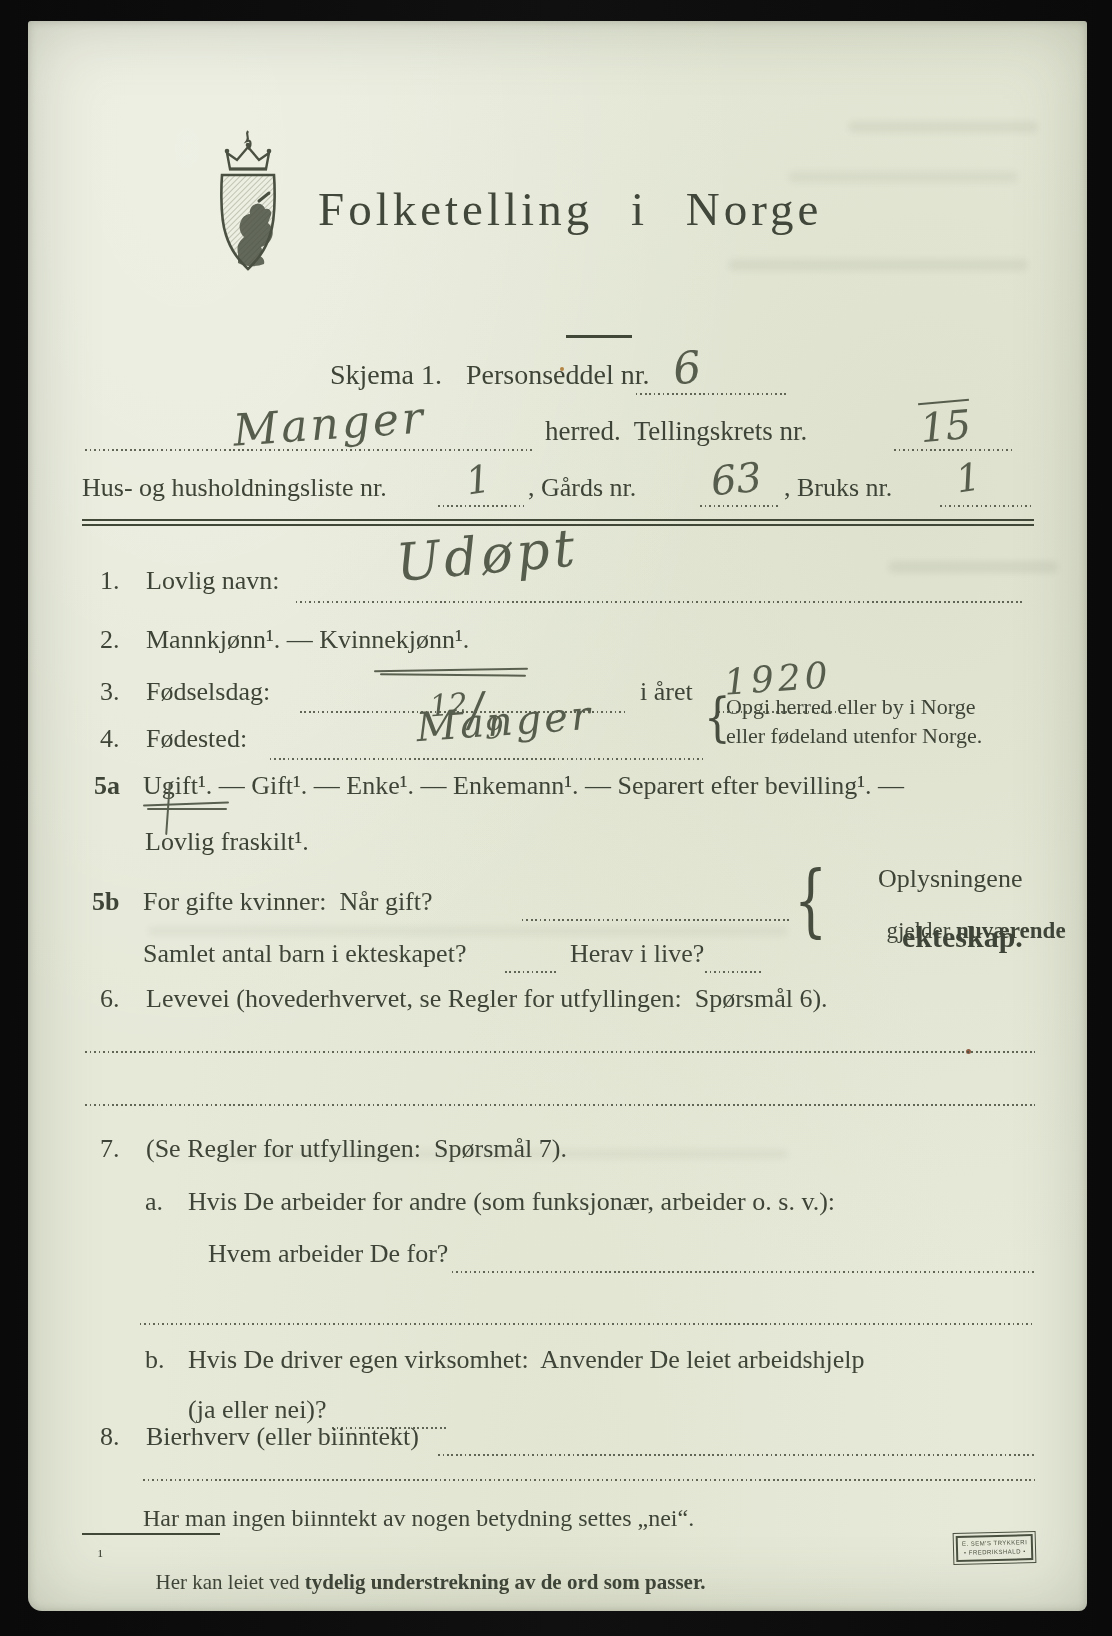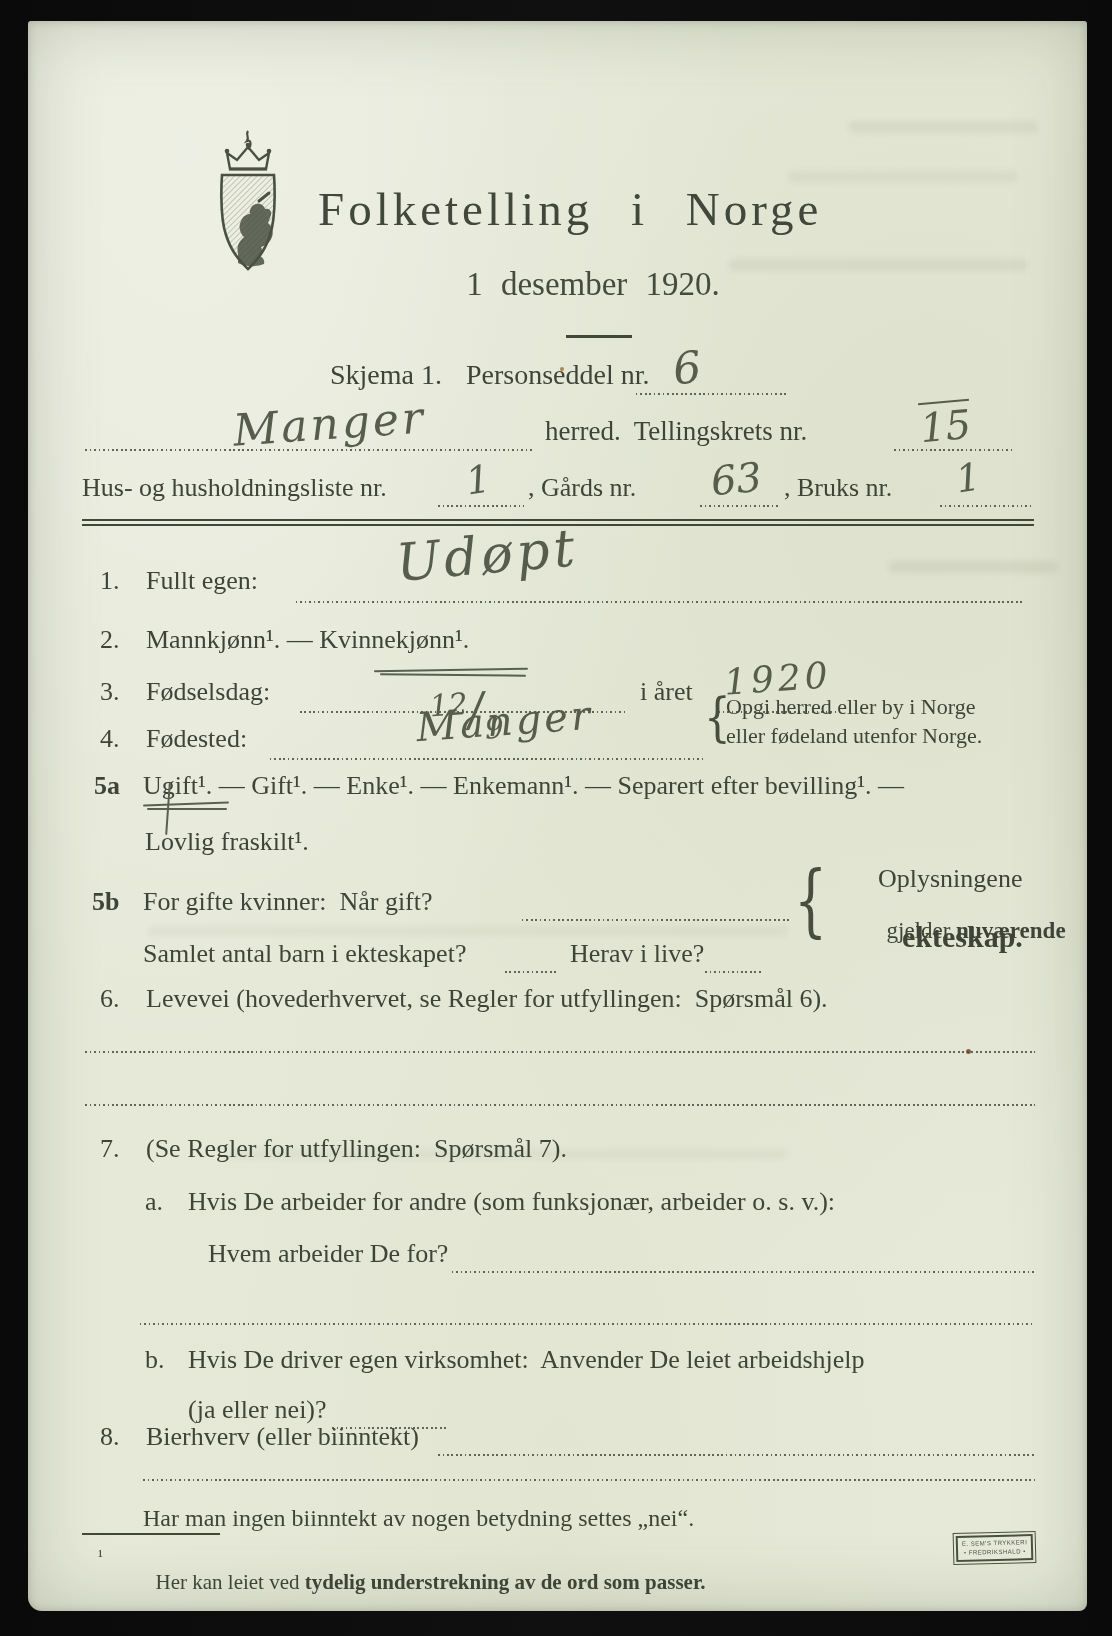--- a/index.html
+++ b/index.html
@@ -66,21 +66,20 @@
     <circle cx="73" cy="22" r="2.3" fill="#4a5042"></circle>
     <path d="M33,40 h38" stroke="#4a5042" stroke-width="3"></path>
 
     <path d="M26,46 h52 c0,0 3,40 -4,60 c-6,19 -16,28 -22,34 c-6,-6 -16,-15 -22,-34 c-7,-20 -4,-60 -4,-60 z" fill="url(#hatch)" stroke="#4a5042" stroke-width="2.6"></path>
 
     <path d="M42,124 c-2,-8 2,-12 6,-16 c-4,-4 -6,-10 -3,-16 c2,-5 6,-7 9,-7 c-1,-5 2,-9 6,-10 c4,-1 8,1 9,5 c4,-1 7,2 6,6 l-3,8 c4,3 6,9 4,14 c-2,6 -7,9 -11,10 c2,3 1,7 -2,9 c4,1 6,4 5,8 c-8,3 -18,3 -26,-1 z" fill="#4a5042" opacity=".85"></path>
     <path d="M63,72 l10,-8" stroke="#4a5042" stroke-width="3" stroke-linecap="round"></path>
   </svg>
 
   <div class="t" style="left:290px;top:162px;width:620px;font-size:47px;letter-spacing:4px;word-spacing:22px;color:#41473a;">Folketelling i Norge</div>
-  <div class="t" style="left:300px;top:245px;width:530px;text-align:center;font-size:33px;word-spacing:10px;color:#454b3d;">1 desember 1920.</div>
   <div class="sl" style="left:538px;top:314px;width:66px;height:3px;"></div>
 
   <div>
     <span class="t" style="left:302px;top:338px;font-size:28px;">Skjema 1.</span>
     <span class="t" style="left:438px;top:338px;font-size:28px;">Personseddel nr.</span>
     <div class="dl" style="left:608px;top:372px;width:150px;"></div>
     <span class="t hand" style="left:645px;top:322px;font-size:44px;transform:rotate(-6deg);">6</span>
   </div>
 
   <div>
@@ -101,21 +100,21 @@
     <span class="t" style="left:756px;top:452px;font-size:26px;">, Bruks nr.</span>
     <div class="dl" style="left:912px;top:484px;width:92px;"></div>
     <span class="t hand" style="left:928px;top:436px;font-size:38px;transform:rotate(-8deg);">1</span>
   </div>
 
   <div class="sl" style="left:54px;top:498px;width:952px;height:2px;"></div>
   <div class="sl" style="left:54px;top:503px;width:952px;height:2px;"></div>
 
   <div>
     <span class="t" style="left:72px;top:545px;font-size:26px;">1.</span>
-    <span class="t" style="left:118px;top:545px;font-size:26px;">Fullt egen:</span>
+    <span class="t" style="left:118px;top:545px;font-size:26px;">Lovlig navn:</span>
     <div class="dl" style="left:268px;top:580px;width:728px;"></div>
     <span class="t hand" style="left:368px;top:505px;font-size:52px;letter-spacing:4px;transform:rotate(-5deg);">Udøpt</span>
   </div>
 
   <div>
     <span class="t" style="left:72px;top:604px;font-size:26px;">2.</span>
     <span class="t" style="left:118px;top:604px;font-size:26px;">Mannkjønn¹. — Kvinnekjønn¹.</span>
     <div class="hm" style="left:346px;top:648px;width:154px;height:2px;transform:rotate(-1deg);"></div>
     <div class="hm" style="left:352px;top:653px;width:146px;height:2px;transform:rotate(.6deg);"></div>
   </div>

